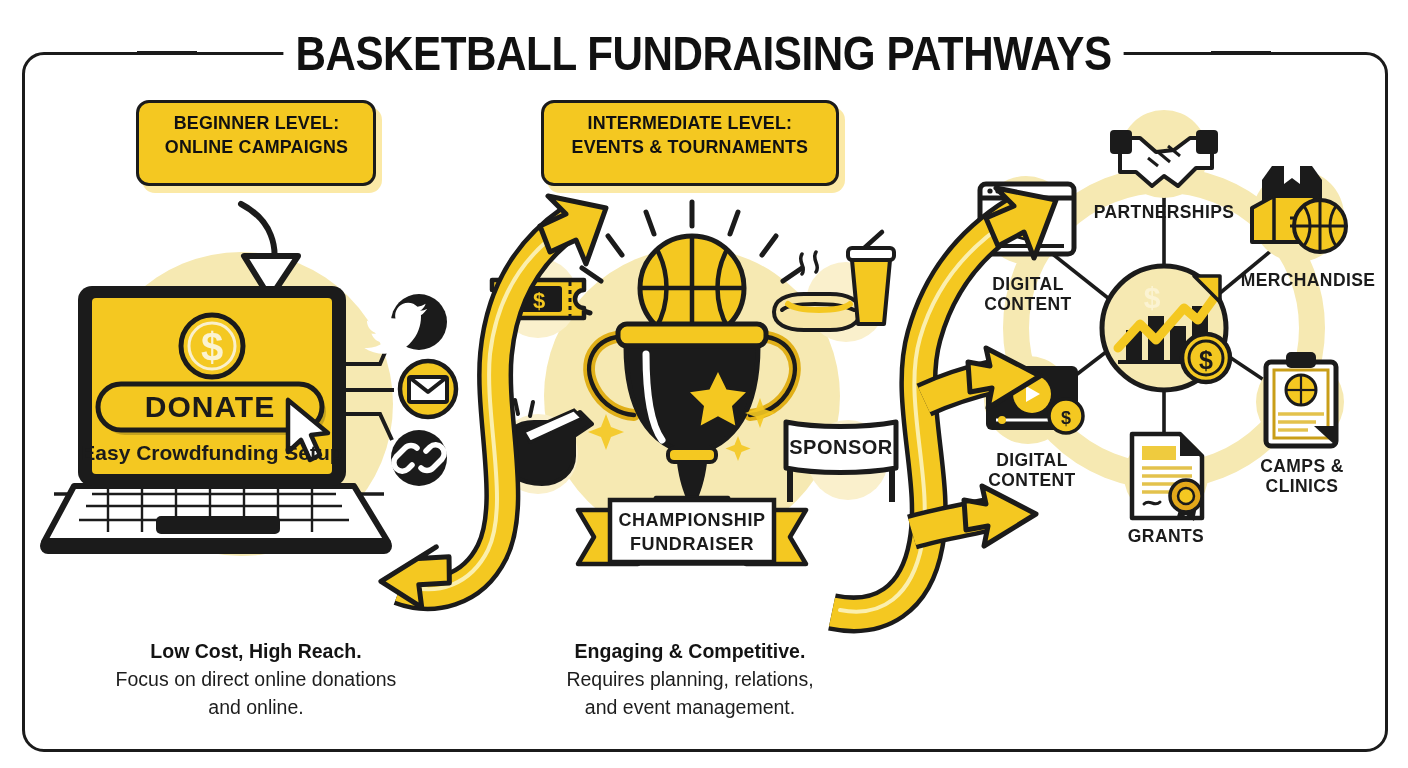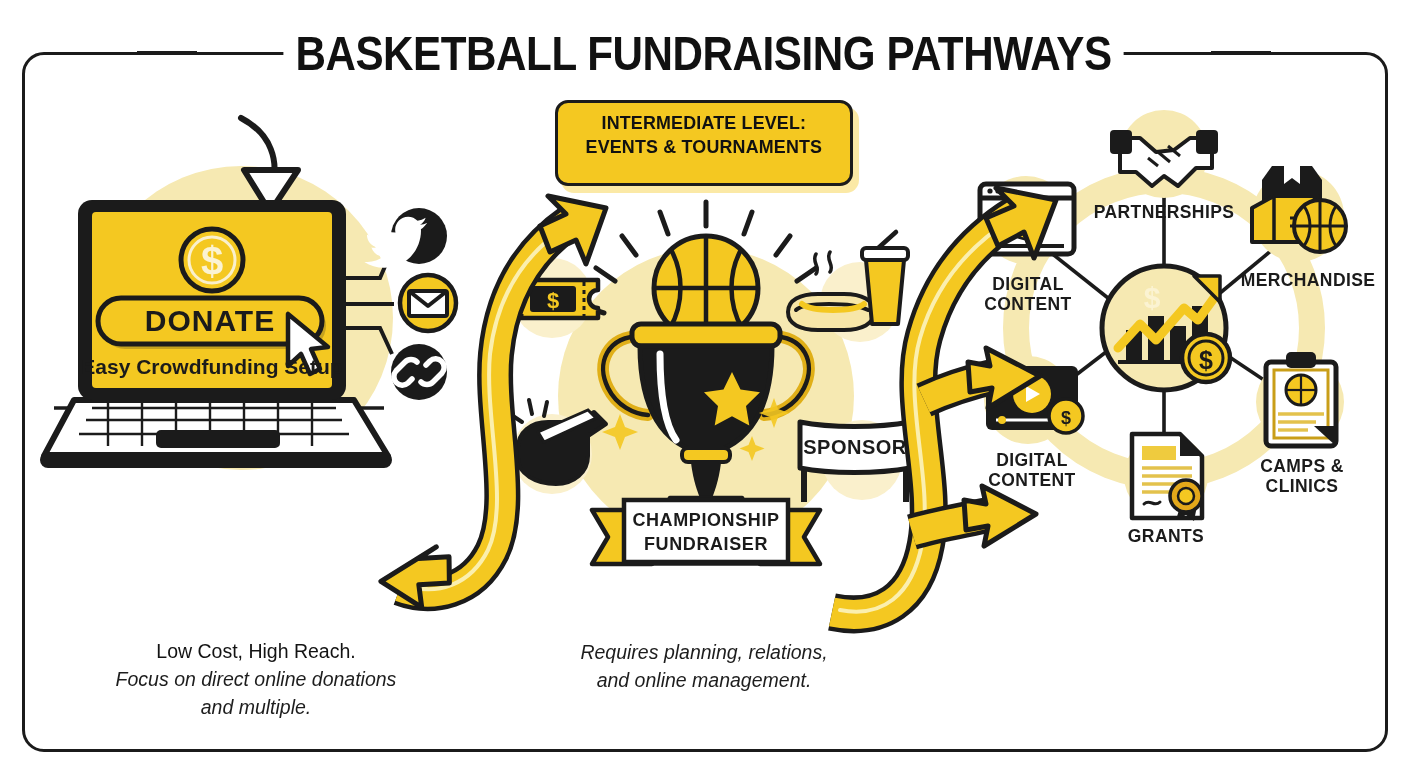--- a/index.html
+++ b/index.html
@@ -57,21 +57,21 @@
   }
 
   
   .col {
     position: absolute;
     top: 100px;
     width: 440px;
     height: 640px;
   }
   #col-0 { left: 36px; }
-  #col-1 { left: 484px; }
+  #col-1 { left: 470px; }
   #col-2 { left: 942px; }
 
   
   .badge-row {
     position: relative;
     display: flex;
     justify-content: center;
     height: 86px;
   }
   .badge {
@@ -105,29 +105,28 @@
   .caption {
     position: absolute;
     top: 538px;
     left: 0;
     width: 440px;
     text-align: center;
   }
   .cap-head {
     font-size: 19.5px;
     line-height: 27px;
-    font-weight: 400;
+    font-weight: 700;
     color: #131313;
   }
   .cap-body {
     font-size: 19.5px;
     line-height: 28px;
     font-weight: 400;
     color: #1d1d1d;
-    font-style: italic;
   }
 
   
   .connector {
     position: absolute;
     top: 100px;
     z-index: 5;
     pointer-events: none;
   }
   #conn-1 { left: 380px; }
@@ -142,20 +141,26 @@
   <div class="frame"></div>
 
   <div class="title-wrap">
     <span class="title-rule"></span>
     <span class="title-text">BASKETBALL FUNDRAISING PATHWAYS</span>
     <span class="title-rule"></span>
   </div>
 
   <div class="col" id="col-0">
 
+    <div class="badge-row">
+      <div class="badge">
+        <div class="badge-line">BEGINNER LEVEL:</div>
+        <div class="badge-line">ONLINE CAMPAIGNS</div>
+      </div>
+    </div>
 
     <div class="art">
       <svg width="440" height="440" viewBox="0 0 440 440">
 
         <circle cx="205" cy="218" r="152" fill="#F6E9B2"></circle>
 
         <g>
           <path d="M205 18 C236 34 243 62 236 86" fill="none" stroke="#1b1b1b" stroke-width="6" stroke-linecap="round"></path>
           <path d="M208 70 L262 70 L234 112 Z" fill="#ffffff" stroke="#1b1b1b" stroke-width="6" stroke-linejoin="round"></path>
         </g>
@@ -221,21 +226,21 @@
             <path d="M376 279 l-4 4 a8.5 8.5 0 0 1 -12 -12 l9 -9 a8.5 8.5 0 0 1 12 0"></path>
             <path d="M390 265 l4 -4 a8.5 8.5 0 0 1 12 12 l-9 9 a8.5 8.5 0 0 1 -12 0"></path>
           </g>
         </g>
       </svg>
     </div>
 
     <div class="caption">
       <div class="cap-head">Low Cost, High Reach.</div>
       <div class="cap-body">Focus on direct online donations</div>
-      <div class="cap-body">and multiple.</div>
+      <div class="cap-body">and online.</div>
     </div>
   </div>
 
   <div class="col" id="col-1">
 
     <div class="badge-row">
       <div class="badge">
         <div class="badge-line">INTERMEDIATE LEVEL:</div>
         <div class="badge-line">EVENTS &amp; TOURNAMENTS</div>
       </div>
@@ -351,22 +356,23 @@
 
         <g fill="#F4C821">
           <path d="M136 228 l5 13 13 5 -13 5 -5 13 -5 -13 -13 -5 13 -5 z" opacity="0.9"></path>
           <path d="M290 212 l4 11 11 4 -11 4 -4 11 -4 -11 -11 -4 11 -4 z" opacity="0.9"></path>
           <path d="M268 250 l3.5 9 9 3.5 -9 3.5 -3.5 9 -3.5 -9 -9 -3.5 9 -3.5 z" opacity="0.9"></path>
         </g>
       </svg>
     </div>
 
     <div class="caption">
+      <div class="cap-head">Engaging &amp; Competitive.</div>
       <div class="cap-body">Requires planning, relations,</div>
-      <div class="cap-body">and online management.</div>
+      <div class="cap-body">and event management.</div>
     </div>
   </div>
 
   <div class="col" id="col-2">
 
 
     <div class="art">
       <svg width="440" height="440" viewBox="0 0 440 440">
 
         <circle cx="222" cy="228" r="148" fill="none" stroke="#F6E9B2" stroke-width="26"></circle>

